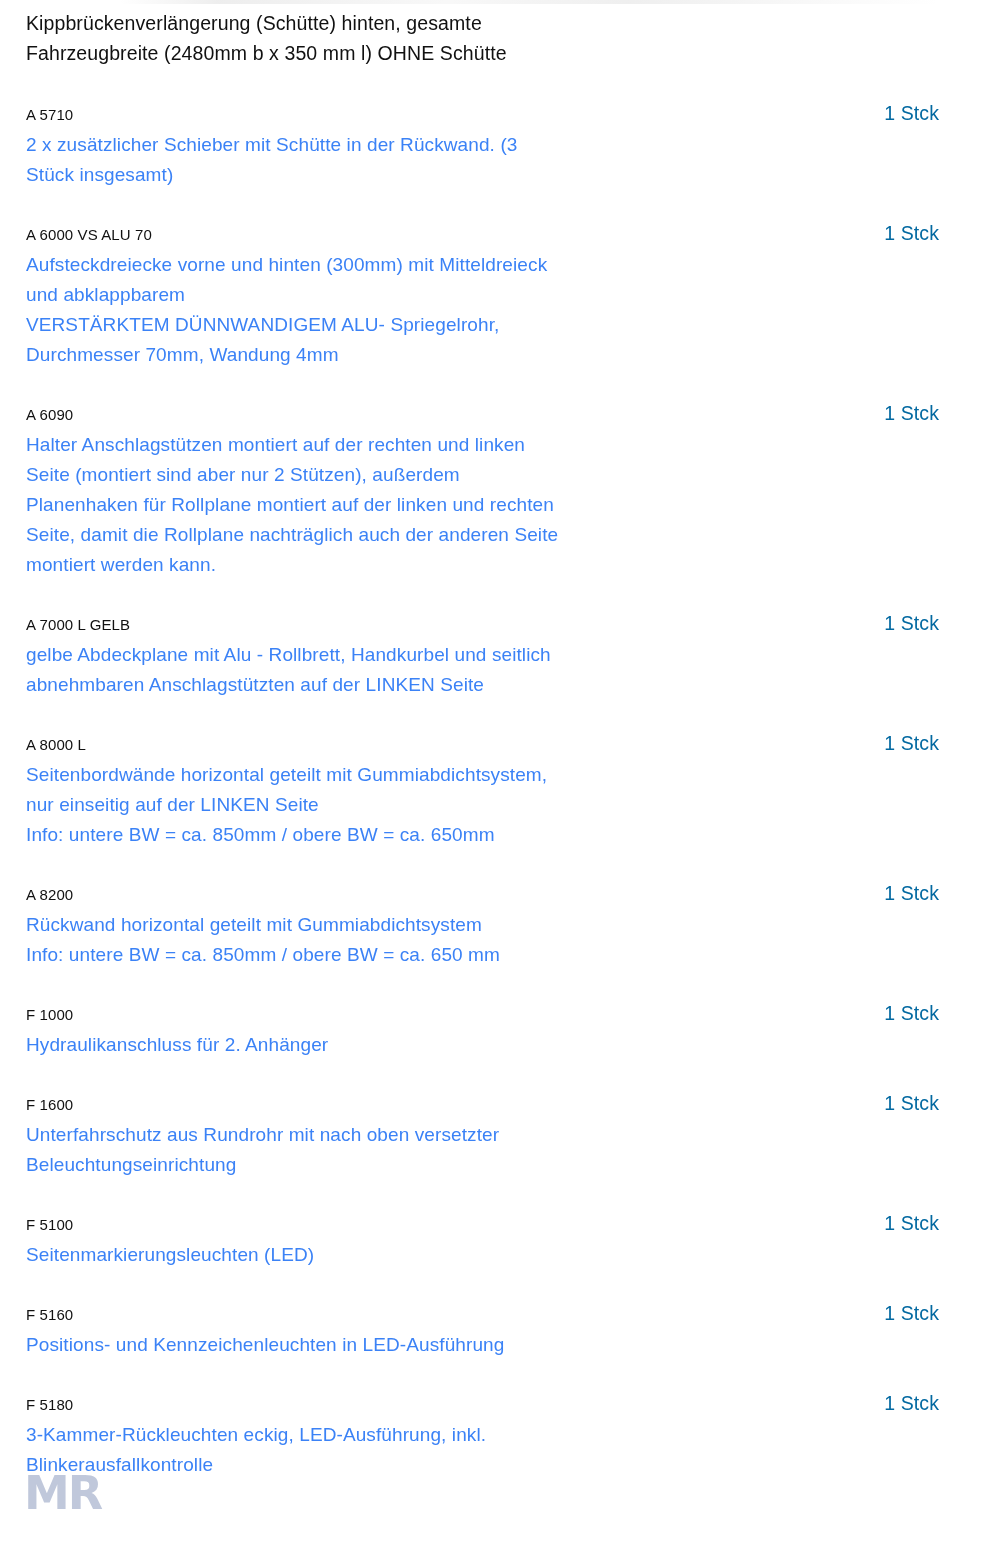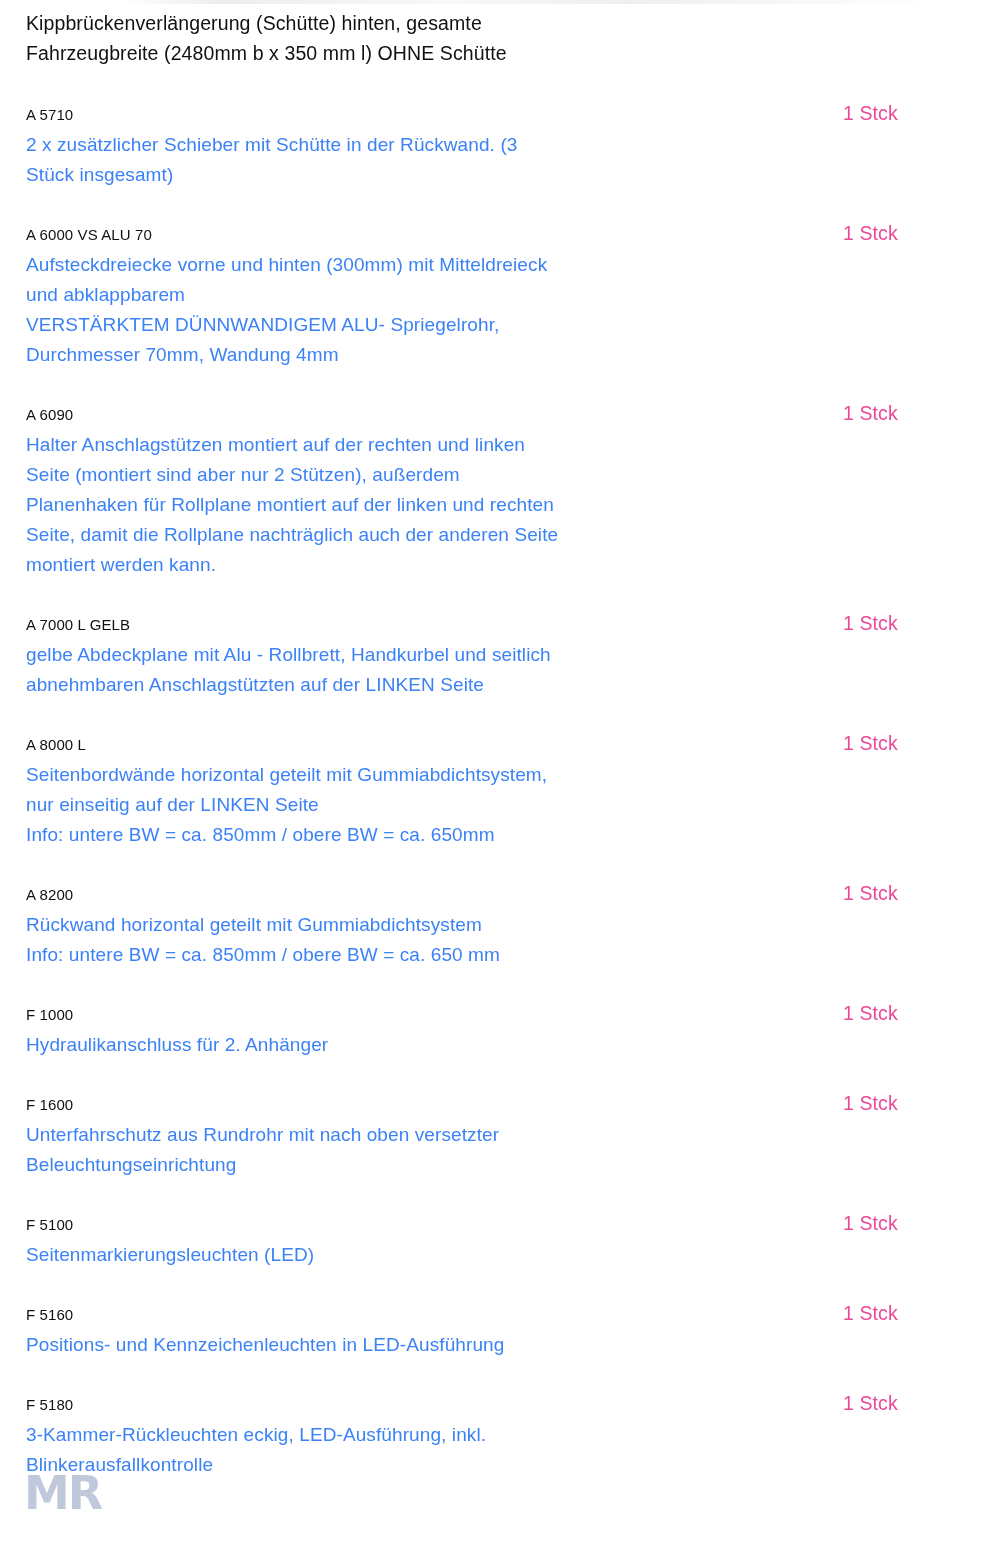--- a/index.html
+++ b/index.html
@@ -88,22 +88,23 @@
     line-height: 30px;
     letter-spacing: 0.1px;
     color: #111111;
     white-space: pre;
   }
 
   .item-qty {
     font-size: 19.5px;
     line-height: 30px;
     letter-spacing: 0.1px;
-    color: #ec4899;
+    color: #0369a1;
     white-space: pre;
+    text-align: right;
     min-width: 96px;
     padding-right: 34px;
     box-sizing: content-box;
   }
 
   .item-desc {
     font-size: 19px;
     line-height: 30px;
     letter-spacing: 0.1px;
     color: #3b82f6;

